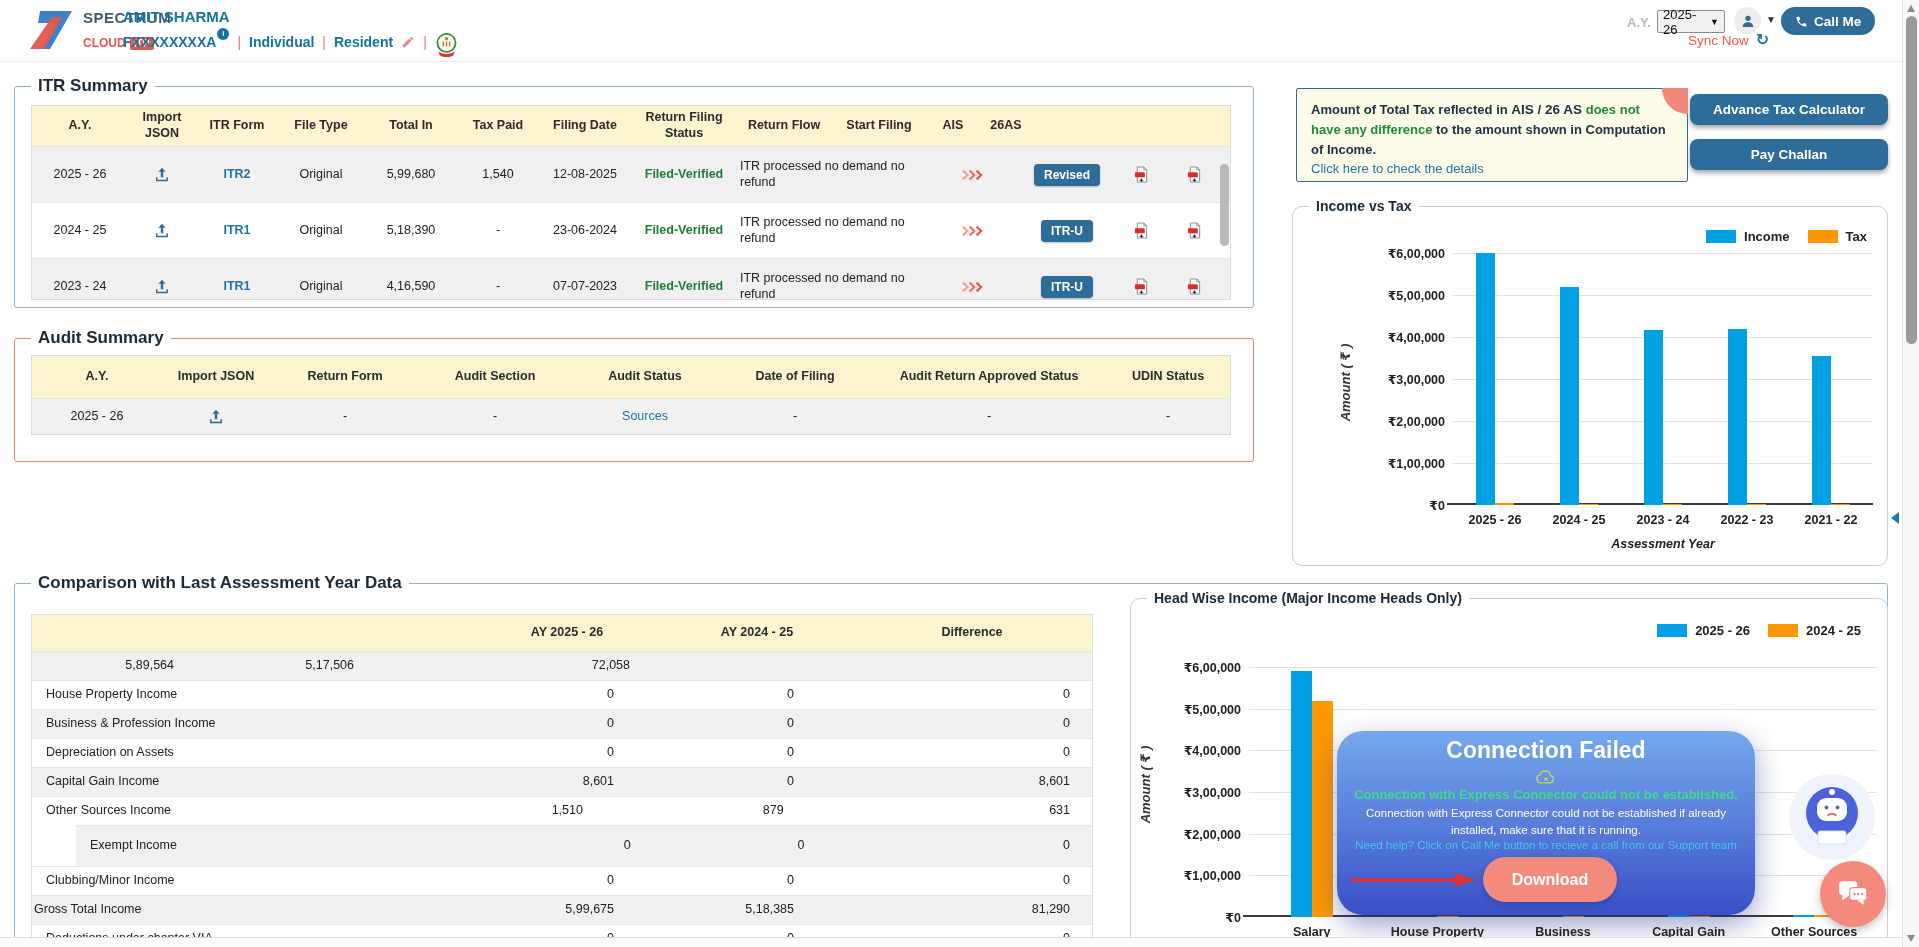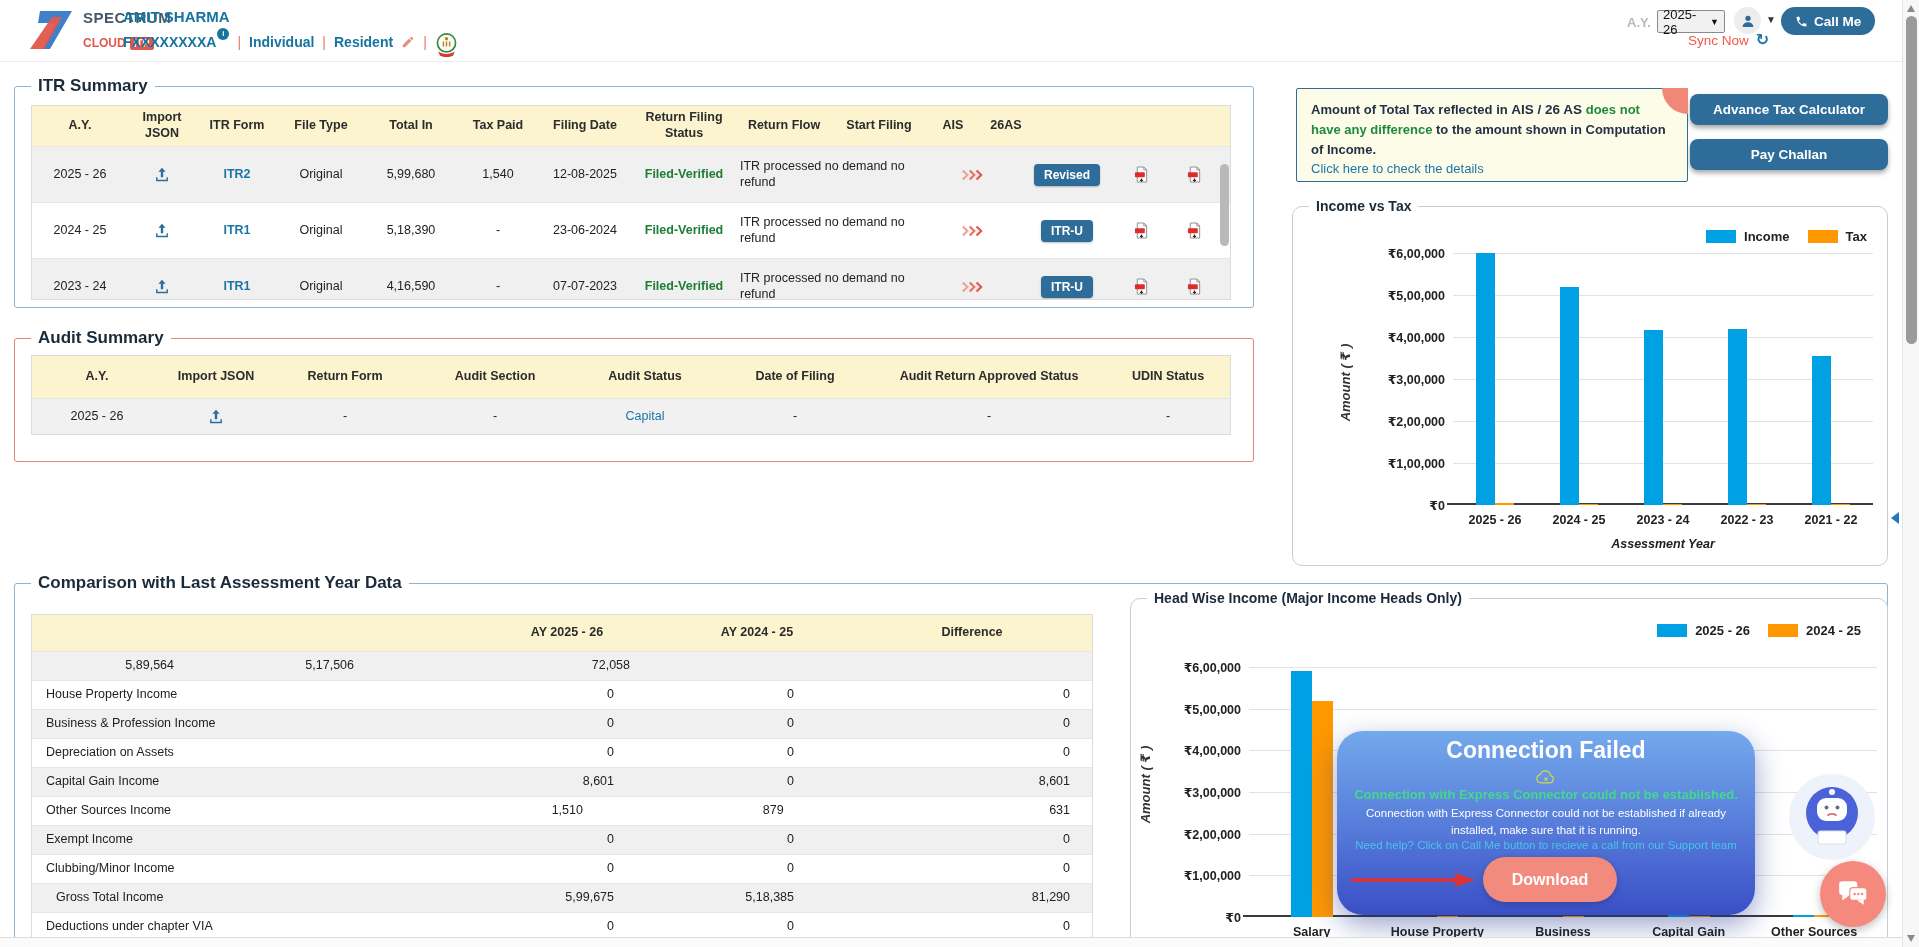--- a/index.html
+++ b/index.html
@@ -345,21 +345,21 @@
             <div class="cell" style="width: 130px;">2025 - 26</div>
             <div class="cell iconbtn" style="width: 108px;">
               <svg width="16" height="17" viewBox="0 0 20 20">
                 <path d="M10 1.5l4.5 5h-3v7h-3v-7h-3z" fill="#2e6d99"></path>
                 <path d="M3.5 13.5v4h13v-4" fill="none" stroke="#2e6d99" stroke-width="1.8"></path>
               </svg>
             </div>
             <div class="cell" style="width: 150px;">-</div>
             <div class="cell" style="width: 150px;">-</div>
             <div class="cell" style="width: 150px;">
-              <span class="lnk">Capital</span>
+              <span class="lnk">Sources</span>
             </div>
             <div class="cell" style="width: 150px;">-</div>
             <div class="cell" style="width: 238px;">-</div>
             <div class="cell" style="width: 120px;">-</div>
           </div>
         </div>
     </div>
   </div>
 
   <div id="notice">
@@ -462,34 +462,34 @@
             <div class="cell" style="width: 190px; justify-content: flex-end; padding-right: 48px;">8,601</div>
             <div class="cell" style="width: 190px; justify-content: flex-end; padding-right: 58px;">0</div>
             <div class="cell" style="width: 240px; justify-content: flex-end; padding-right: 22px;">8,601</div>
           </div>
           <div class="trow drow even" style="height: 29px; gap: 36px;">
             <div class="cell" style="width: 440px; justify-content: flex-start; text-align: left; padding-left: 14px;">Other Sources Income</div>
             <div class="cell" style="width: 190px; justify-content: flex-end; padding-right: 48px;">1,510</div>
             <div class="cell" style="width: 190px; justify-content: flex-end; padding-right: 58px;">879</div>
             <div class="cell" style="width: 240px; justify-content: flex-end; padding-right: 22px;">631</div>
           </div>
-          <div class="trow drow odd" style="height: 29px;">
+          <div class="trow drow odd" style="height: 41px; margin-left: 44px;">
             <div class="cell" style="width: 440px; justify-content: flex-start; text-align: left; padding-left: 14px;">Exempt Income</div>
             <div class="cell" style="width: 190px; justify-content: flex-end; padding-right: 48px;">0</div>
             <div class="cell" style="width: 190px; justify-content: flex-end; padding-right: 58px;">0</div>
             <div class="cell" style="width: 240px; justify-content: flex-end; padding-right: 22px;">0</div>
           </div>
           <div class="trow drow even" style="height: 29px;">
             <div class="cell" style="width: 440px; justify-content: flex-start; text-align: left; padding-left: 14px;">Clubbing/Minor Income</div>
             <div class="cell" style="width: 190px; justify-content: flex-end; padding-right: 48px;">0</div>
             <div class="cell" style="width: 190px; justify-content: flex-end; padding-right: 58px;">0</div>
             <div class="cell" style="width: 240px; justify-content: flex-end; padding-right: 22px;">0</div>
           </div>
           <div class="trow drow odd" style="height: 29px;">
-            <div class="cell" style="width: 440px; justify-content: flex-start; text-align: right; padding-left: 24px;">Gross Total Income</div>
+            <div class="cell" style="width: 440px; justify-content: flex-start; text-align: right; padding-left: 2px;">Gross Total Income</div>
             <div class="cell" style="width: 190px; justify-content: flex-end; padding-right: 48px;">5,99,675</div>
             <div class="cell" style="width: 190px; justify-content: flex-end; padding-right: 58px;">5,18,385</div>
             <div class="cell" style="width: 240px; justify-content: flex-end; padding-right: 22px;">81,290</div>
           </div>
           <div class="trow drow even" style="height: 29px;">
             <div class="cell" style="width: 440px; justify-content: flex-start; text-align: left; padding-left: 14px;">Deductions under chapter VIA</div>
             <div class="cell" style="width: 190px; justify-content: flex-end; padding-right: 48px;">0</div>
             <div class="cell" style="width: 190px; justify-content: flex-end; padding-right: 58px;">0</div>
             <div class="cell" style="width: 240px; justify-content: flex-end; padding-right: 22px;">0</div>
           </div>

